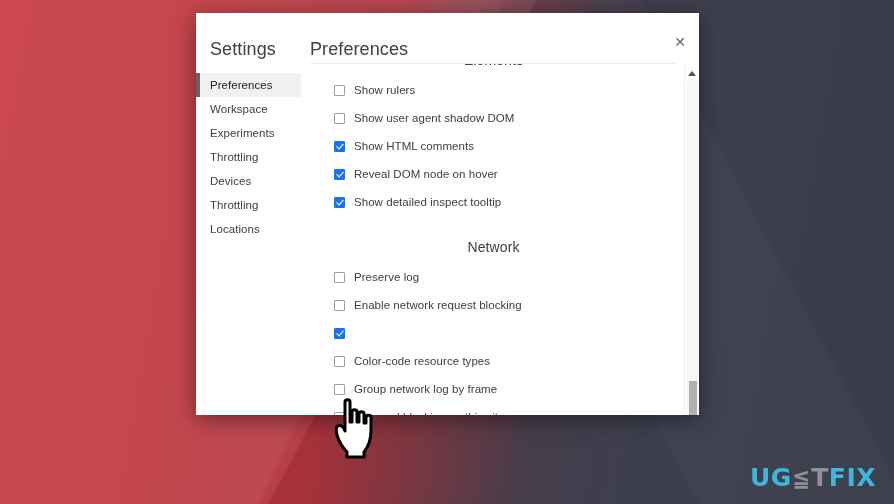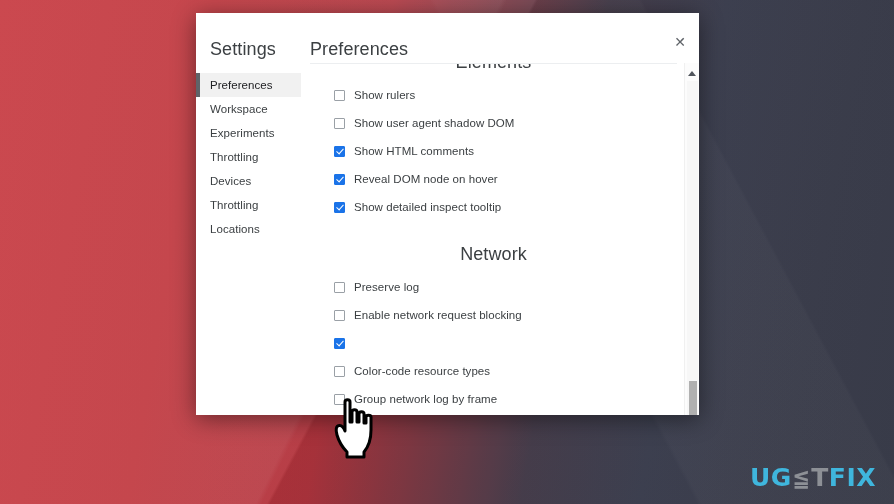--- a/index.html
+++ b/index.html
@@ -182,21 +182,21 @@
   }
   #scroll-inner {
     position: absolute;
     left: 0;
     right: 0;
     top: -12px;
     padding: 0 22px 0 9px;
   }
 
   .section-title {
-    font-size: 18px;
+    font-size: 14px;
     color: #3c4043;
     margin: 23px 0 8px 0;
     font-weight: normal;
     letter-spacing: 0.1px;
   }
 
   .setting-row {
     display: flex;
     align-items: center;
     height: 28px;

